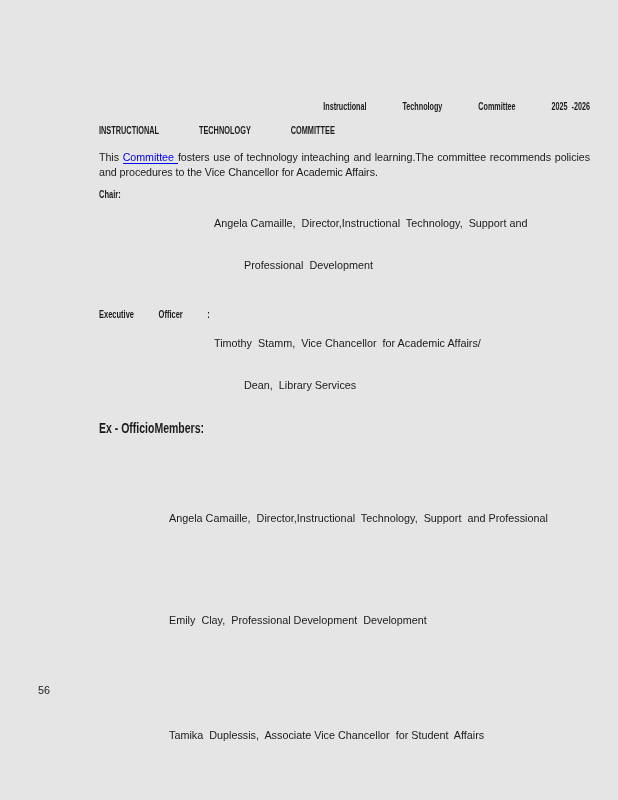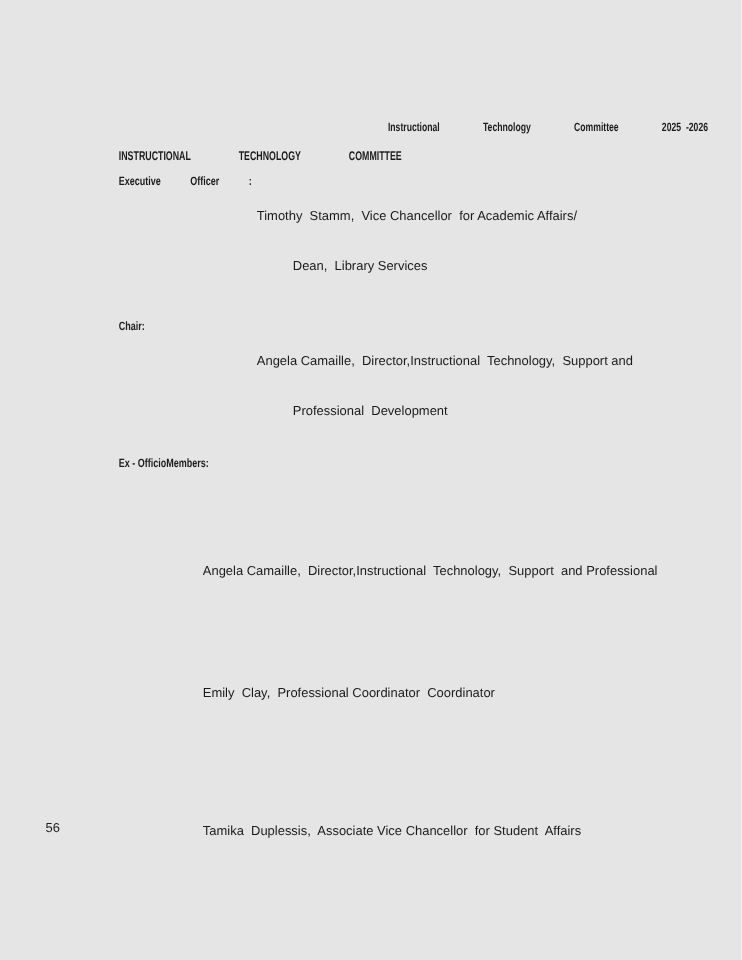--- a/index.html
+++ b/index.html
@@ -46,21 +46,21 @@
   .kv-row { display:flex; margin-top:9px; }
   .kv-row.exec { margin-top:8px; }
   .kv-label { width:115px; flex:0 0 115px; font-size:10px; font-weight:bold; line-height:14px; }
   .kv-label .condensed, .section-label .condensed {
     display:inline-block; transform:scaleX(0.75); transform-origin:0 50%; white-space:pre;
   }
   .ws-wide { word-spacing:30px; }
   .kv-value { font-size:10.8px; line-height:14px; white-space:pre; }
   .kv-line2 { padding-left:30px; }
   
-  .section-label { font-size:10px; font-weight:bold; line-height:13px; }
+  .section-label { font-size:14px; font-weight:bold; line-height:13px; }
   .section-label.exofficio { margin-top:2px; }
   
   .ex-list { margin-left:70px; font-size:10.8px; line-height:12.8px; white-space:pre; }
   .ex-list .m2 { padding-left:28px; }
   .m2:empty { display:none; }
   .page-number {
     position:absolute; left:0; right:0; top:684;
     top:684px; padding-left:38px;
     font-size:10.8px; line-height:13px;
   }
@@ -85,53 +85,54 @@
   <div class="page-title">
     
   
       <span>INSTRUCTIONAL</span>
     
       <span>TECHNOLOGY</span>
     
       <span>COMMITTEE</span>
     </div>
 
+  <p class="intro"><span>This </span><a class="doc-link" href="#">Committee</a><span>fosters  use  of technology  inteaching  and learning.The  committee  recommends  policies and procedures to the Vice Chancellor  for Academic Affairs.</span></p>
+
+  <div class="kv-row">
+    <div class="kv-label">
+      <span class="condensed">Chair:</span>
+    </div>
+    <div class="kv-value">
+      <div>Angela Camaille,  Director,Instructional  Technology,  Support and</div>
+      <div class="kv-line2">Professional  Development</div>
+    </div>
+  </div>
 
   <div class="kv-row exec">
     <div class="kv-label">
       <span class="condensed ws-wide">Executive Officer :</span>
     </div>
     <div class="kv-value">
       <div>Timothy  Stamm,  Vice Chancellor  for Academic Affairs/</div>
       <div class="kv-line2">Dean,  Library Services</div>
-    </div>
-  </div>
-
-  <div class="kv-row">
-    <div class="kv-label">
-      <span class="condensed">Chair:</span>
-    </div>
-    <div class="kv-value">
-      <div>Angela Camaille,  Director,Instructional  Technology,  Support and</div>
-      <div class="kv-line2">Professional  Development</div>
     </div>
   </div>
 
   <div class="section-label exofficio">
     <span class="condensed">Ex - OfficioMembers:</span>
   </div>
   <div class="ex-list">
     
   
       <div class="member">
         <div class="m1">Angela Camaille,  Director,Instructional  Technology,  Support  and Professional</div>
       </div>
     
       <div class="member">
-        <div class="m1">Emily  Clay,  Professional Coordinator  Coordinator</div>
+        <div class="m1">Emily  Clay,  Professional Development  Development</div>
         
       </div>
     
       <div class="member">
         <div class="m1">Tamika  Duplessis,  Associate Vice Chancellor  for Student  Affairs</div>
         
       </div>
     
       
     

